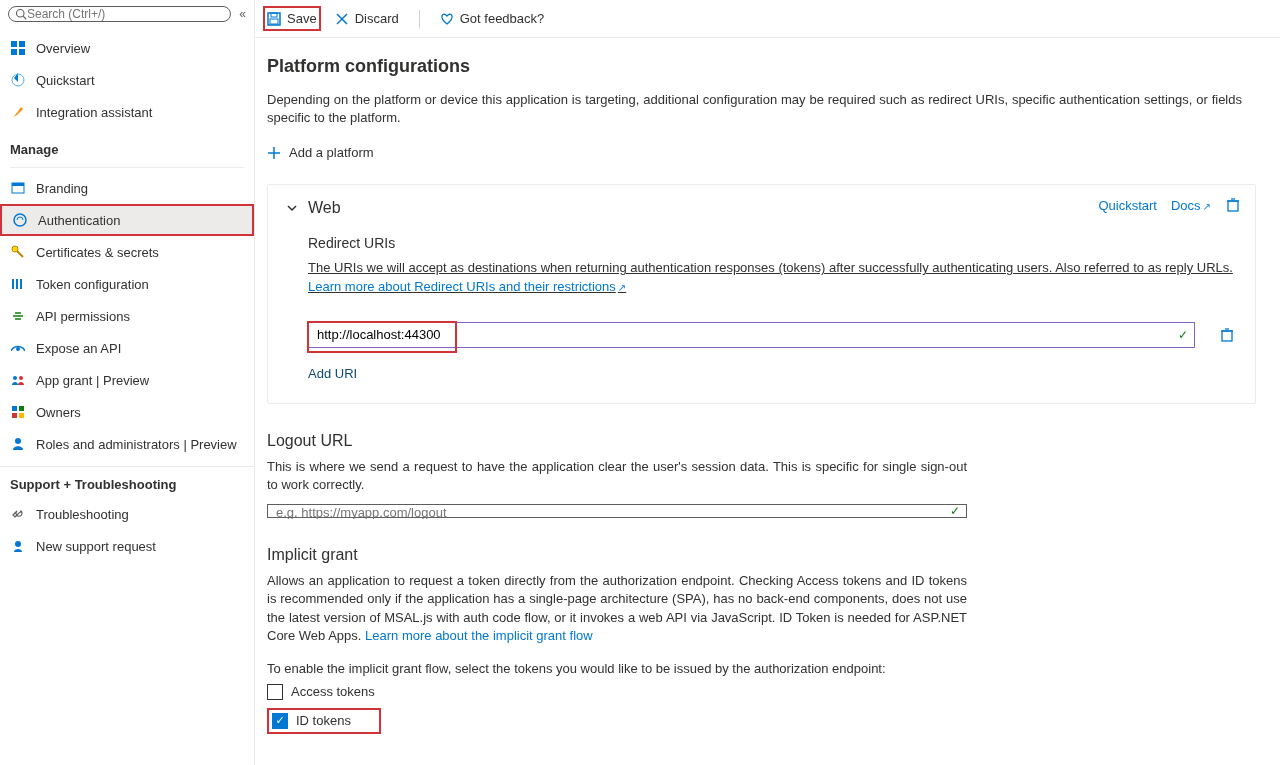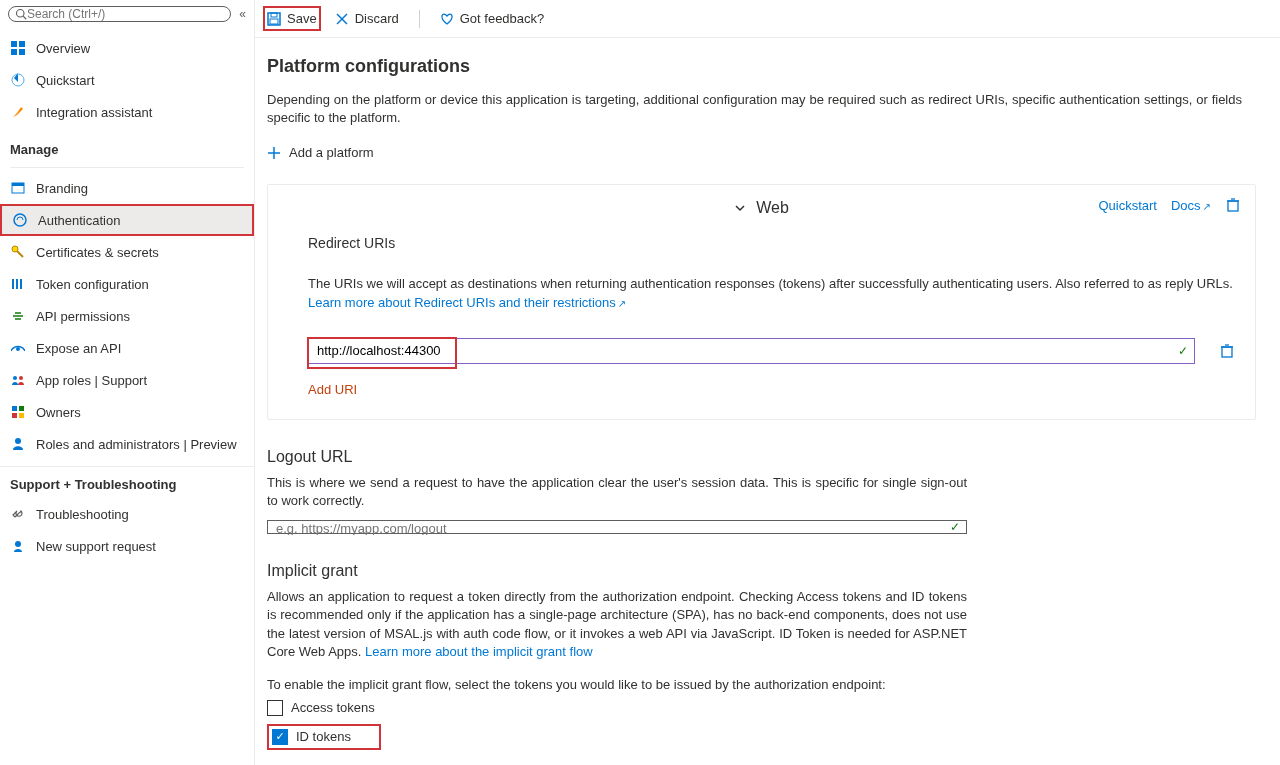--- a/index.html
+++ b/index.html
@@ -26,39 +26,39 @@
 .toolbar { height: 38px; border-bottom: 1px solid #edebe9; display: flex; align-items: center; padding: 0 8px; gap: 6px; }
 .tool-btn { display: flex; align-items: center; gap: 6px; padding: 4px 8px; font-size: 13px; cursor: pointer; color: #323130; }
 .tool-sep { width: 1px; height: 18px; background: #d2d0ce; margin: 0 6px; }
 
 .content { flex: 1; overflow: auto; padding: 18px 24px 30px 12px; }
 h2.platform-title { font-size: 18px; font-weight: 600; margin-bottom: 14px; }
 .desc { font-size: 13px; color: #323130; text-align: justify; line-height: 1.4; max-width: 975px; }
 .add-platform { display: flex; align-items: center; gap: 8px; margin-top: 18px; color: #323130; cursor: pointer; font-size: 13px; }
 
 .panel { border: 1px solid #edebe9; border-radius: 2px; margin-top: 24px; padding: 14px 18px 22px 18px; position: relative; max-width: 995px; }
-.panel-header { display: flex; align-items: center; justify-content: center; }
+.panel-header { display: flex; align-items: center; }
 .panel-header .chev { margin-right: 10px; font-size: 12px; }
 .panel-title { font-size: 16px; font-weight: 400; }
 .panel-actions { position: absolute; right: 14px; top: 12px; display: flex; align-items: center; gap: 14px; font-size: 13px; }
 .panel-actions .lnk { color: #0078d4; cursor: pointer; }
 .panel-actions .trash { color: #0078d4; cursor: pointer; }
 
 .sub-title { font-size: 14px; font-weight: 400; margin-top: 18px; margin-left: 22px; }
-.sub-text { font-size: 13px; color: #323130; margin-top: 24px; margin-left: 22px; line-height: 1.4; }
+.sub-text { font-size: 13px; color: #323130; margin-top: 8px; margin-left: 22px; line-height: 1.4; text-decoration: underline; }
 .link { color: #0078d4; cursor: pointer; }
 .ext-icon { font-size: 10px; margin-left: 2px; }
 
 .uri-row { display: flex; align-items: center; margin-top: 26px; margin-left: 22px; gap: 22px; }
 .uri-input { flex: 1; border: 1px solid #8661c5; height: 26px; padding: 0 8px; font-size: 13px; position: relative; }
 .uri-input input { border: none; outline: none; width: 100%; height: 100%; font-size: 13px; background: transparent; }
 .uri-check { position: absolute; right: 6px; top: 50%; transform: translateY(-50%); color: #107c10; font-size: 12px; }
 .trash-btn { width: 20px; height: 20px; color: #0078d4; cursor: pointer; display: flex; align-items: center; justify-content: center; }
 
-.add-uri { color: #c2410c; margin-top: 18px; margin-left: 22px; cursor: pointer; font-size: 13px; }
+.add-uri { color: #0c4a6e; margin-top: 18px; margin-left: 22px; cursor: pointer; font-size: 13px; }
 
 .section-title { font-size: 16px; font-weight: 400; margin-top: 28px; }
 .logout-input { width: 700px; height: 14px; border: 1px solid #605e5c; padding: 0 8px; font-size: 13px; margin-top: 10px; position: relative; }
 .logout-input input { border: none; outline: none; width: 100%; height: 100%; font-size: 13px; color: #605e5c; background: transparent; }
 .logout-check { position: absolute; right: 6px; top: 50%; transform: translateY(-50%); color: #107c10; font-size: 12px; }
 
 .check-row { display: flex; align-items: center; gap: 8px; margin-top: 8px; font-size: 13px; text-align: center; }
 .checkbox { width: 16px; height: 16px; border: 1px solid #323130; display: flex; align-items: center; justify-content: center; cursor: pointer; }
 .checkbox.checked { background: #0078d4; border-color: #0078d4; color: #fff; font-size: 11px; }
 .hl-sidebar { border: 2px solid #d13438; }
@@ -177,21 +177,21 @@
     </div>
     <div class="side-item">
       <span class="ic">
           <svg width="14" height="14">
             <circle cx="4" cy="5" r="2" fill="#0078d4"></circle>
             <circle cx="10" cy="5" r="2" fill="#d13438"></circle>
             <path d="M1 12 C1 8 7 8 7 12 Z" fill="#0078d4"></path>
             <path d="M7 12 C7 8 13 8 13 12 Z" fill="#d13438"></path>
           </svg>
         </span>
-      <span>App roles | Support</span>
+      <span>App grant | Preview</span>
     </div>
     <div class="side-item">
       <span class="ic">
           <svg width="14" height="14">
             <rect x="1" y="1" width="5" height="5" fill="#0078d4"></rect>
             <rect x="8" y="1" width="5" height="5" fill="#107c10"></rect>
             <rect x="1" y="8" width="5" height="5" fill="#d13438"></rect>
             <rect x="8" y="8" width="5" height="5" fill="#ffb900"></rect>
           </svg>
         </span>

